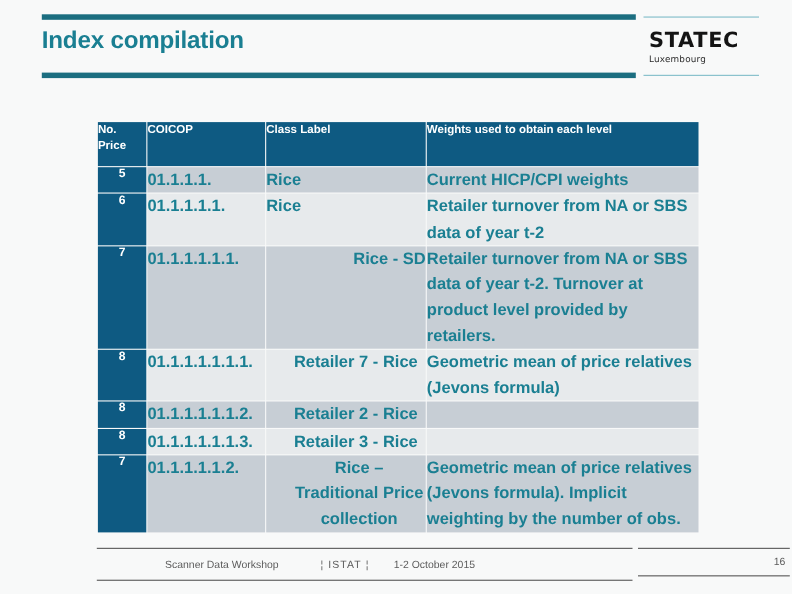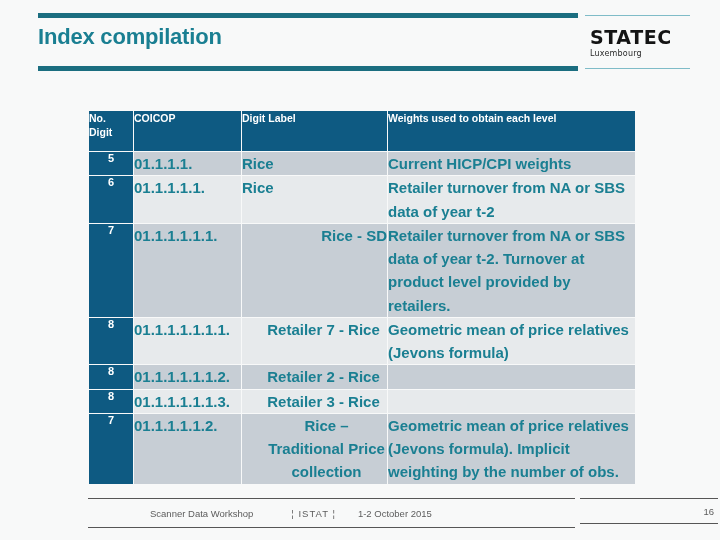--- a/index.html
+++ b/index.html
@@ -218,24 +218,24 @@
   <colgroup>
     <col class="col-digit">
     <col class="col-coicop">
     <col class="col-label">
     <col class="col-weight">
   </colgroup>
   <thead>
     <tr>
       <th class="h-digit">
         <span>No.</span><br>
-        <span>Digit</span>
+        <span>Price</span>
       </th>
       <th class="h-coicop">COICOP</th>
-      <th class="h-label">Digit Label</th>
+      <th class="h-label">Class Label</th>
       <th class="h-weight">Weights used to obtain each level</th>
     </tr>
   </thead>
   <tbody id="table-body">
       <tr class="shade-dark">
         <td class="c-digit">5</td>
         <td class="c-coicop">01.1.1.1.</td>
         <td class="c-label al-0">Rice</td>
         <td class="c-weight">Current HICP/CPI weights</td>
       </tr>

